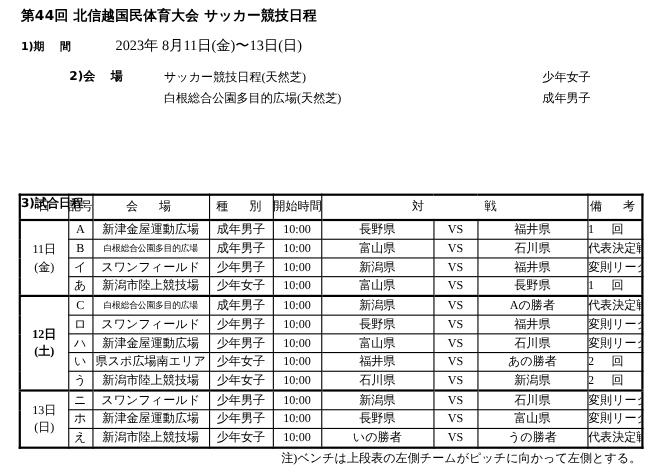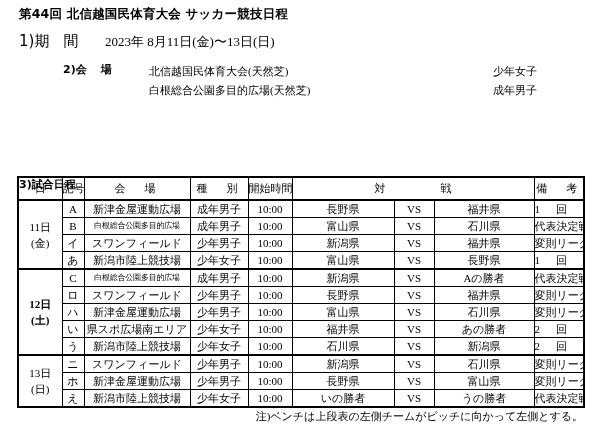--- a/index.html
+++ b/index.html
@@ -32,22 +32,22 @@
   
   .sec-period {
     position: absolute;
     left: 19px;
     top: 32px;
     font-size: 11px;
     white-space: nowrap;
   }
   .sec-period .lbl {
     font-family: "DejaVu Sans", "Liberation Sans", sans-serif;
-    font-weight: normal;
-    font-size: 15px;
+    font-weight: bold;
+    font-size: 10px;
     display: inline-block;
     width: 86px;
   }
   .sec-period .lbl .sp { display: inline-block; width: 14px; }
   .sec-period .val { font-size: 13px; }
 
   
   .sec-venue {
     position: absolute;
     left: 19px;
@@ -162,21 +162,21 @@
 
 <div class="doc-title">第44回 北信越国民体育大会 サッカー競技日程</div>
 
 <div class="sec-period">
   <span class="lbl"><span>1)</span><span>期</span><span class="sp"></span><span>間</span></span><span class="val">2023年  8月11日(金)〜13日(日)</span>
 </div>
 
 <div class="sec-venue">
   <span class="lbl"><span>2)</span><span>会</span><span class="sp"></span><span>場</span></span>
   <div class="rows" id="venue-rows">
-      <div class="venue-row"><span class="name">北信越国民体育大会(天然芝)</span><span class="cat">少年女子</span></div>
+      <div class="venue-row"><span class="name">サッカー競技日程(天然芝)</span><span class="cat">少年女子</span></div>
       <div class="venue-row"><span class="name">白根総合公園多目的広場(天然芝)</span><span class="cat">成年男子</span></div>
     </div>
 </div>
 
 <div class="sec-sched-label"><span>3)</span><span>試合日程</span></div>
 
 <div class="sched-wrap">
   <table class="sched">
     <colgroup>
       <col class="c-date">

